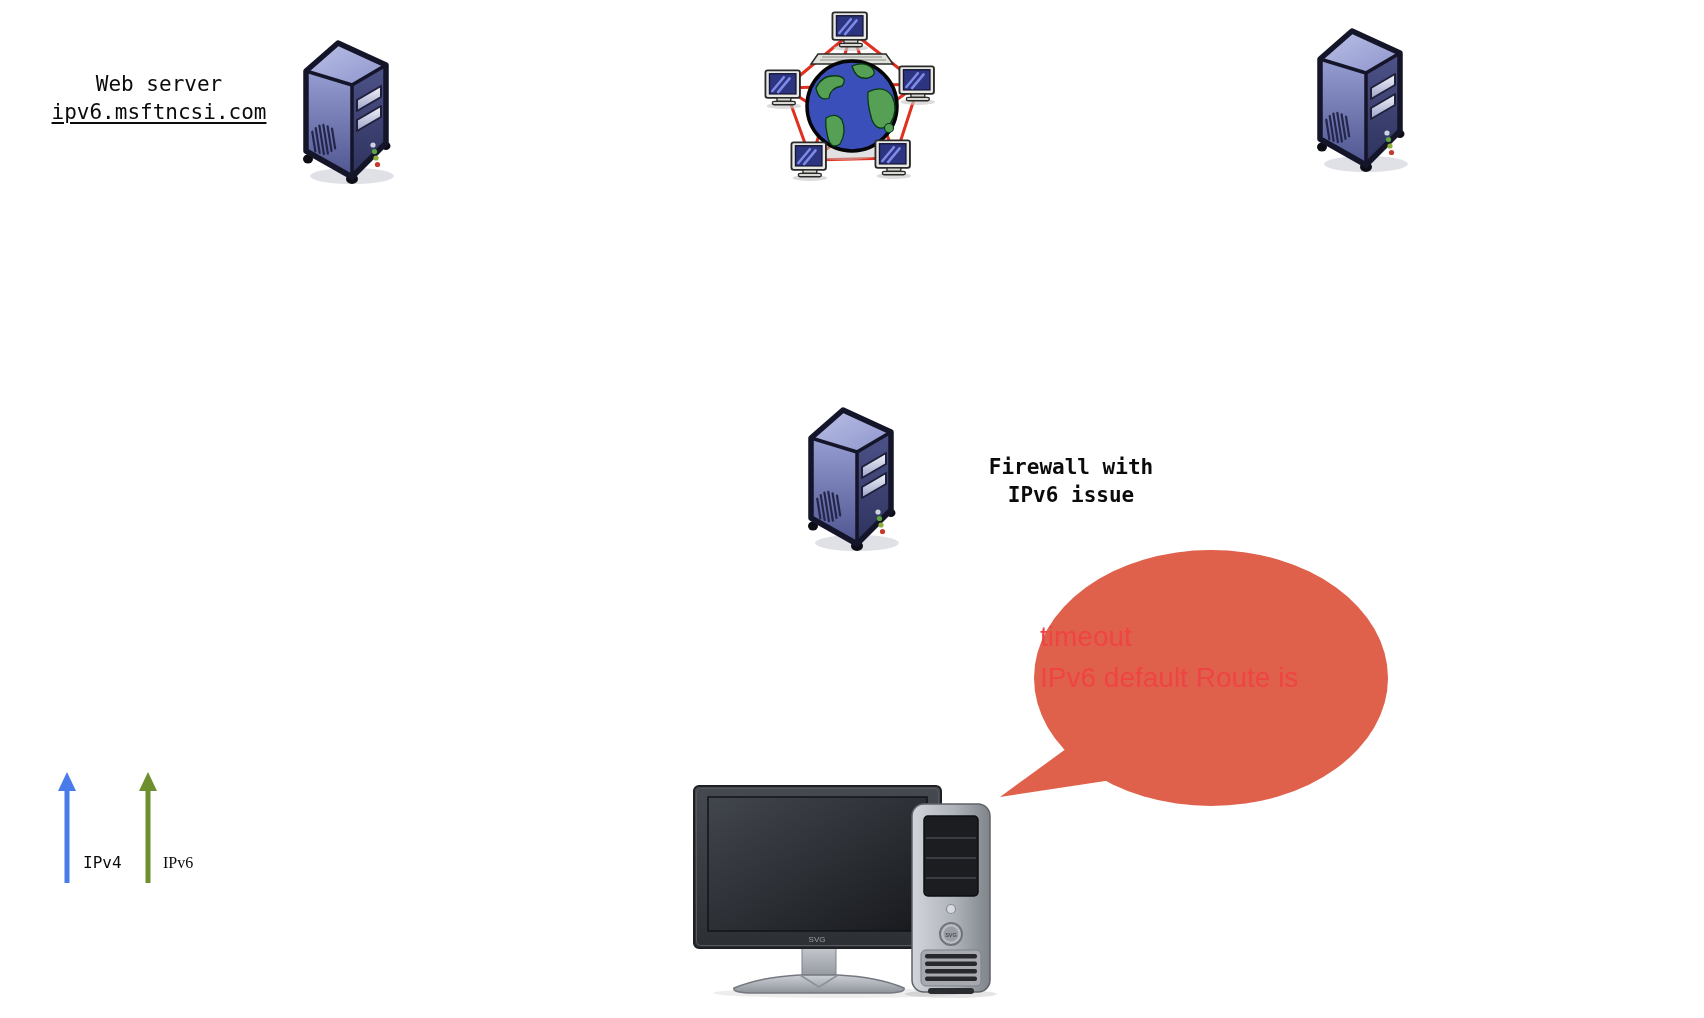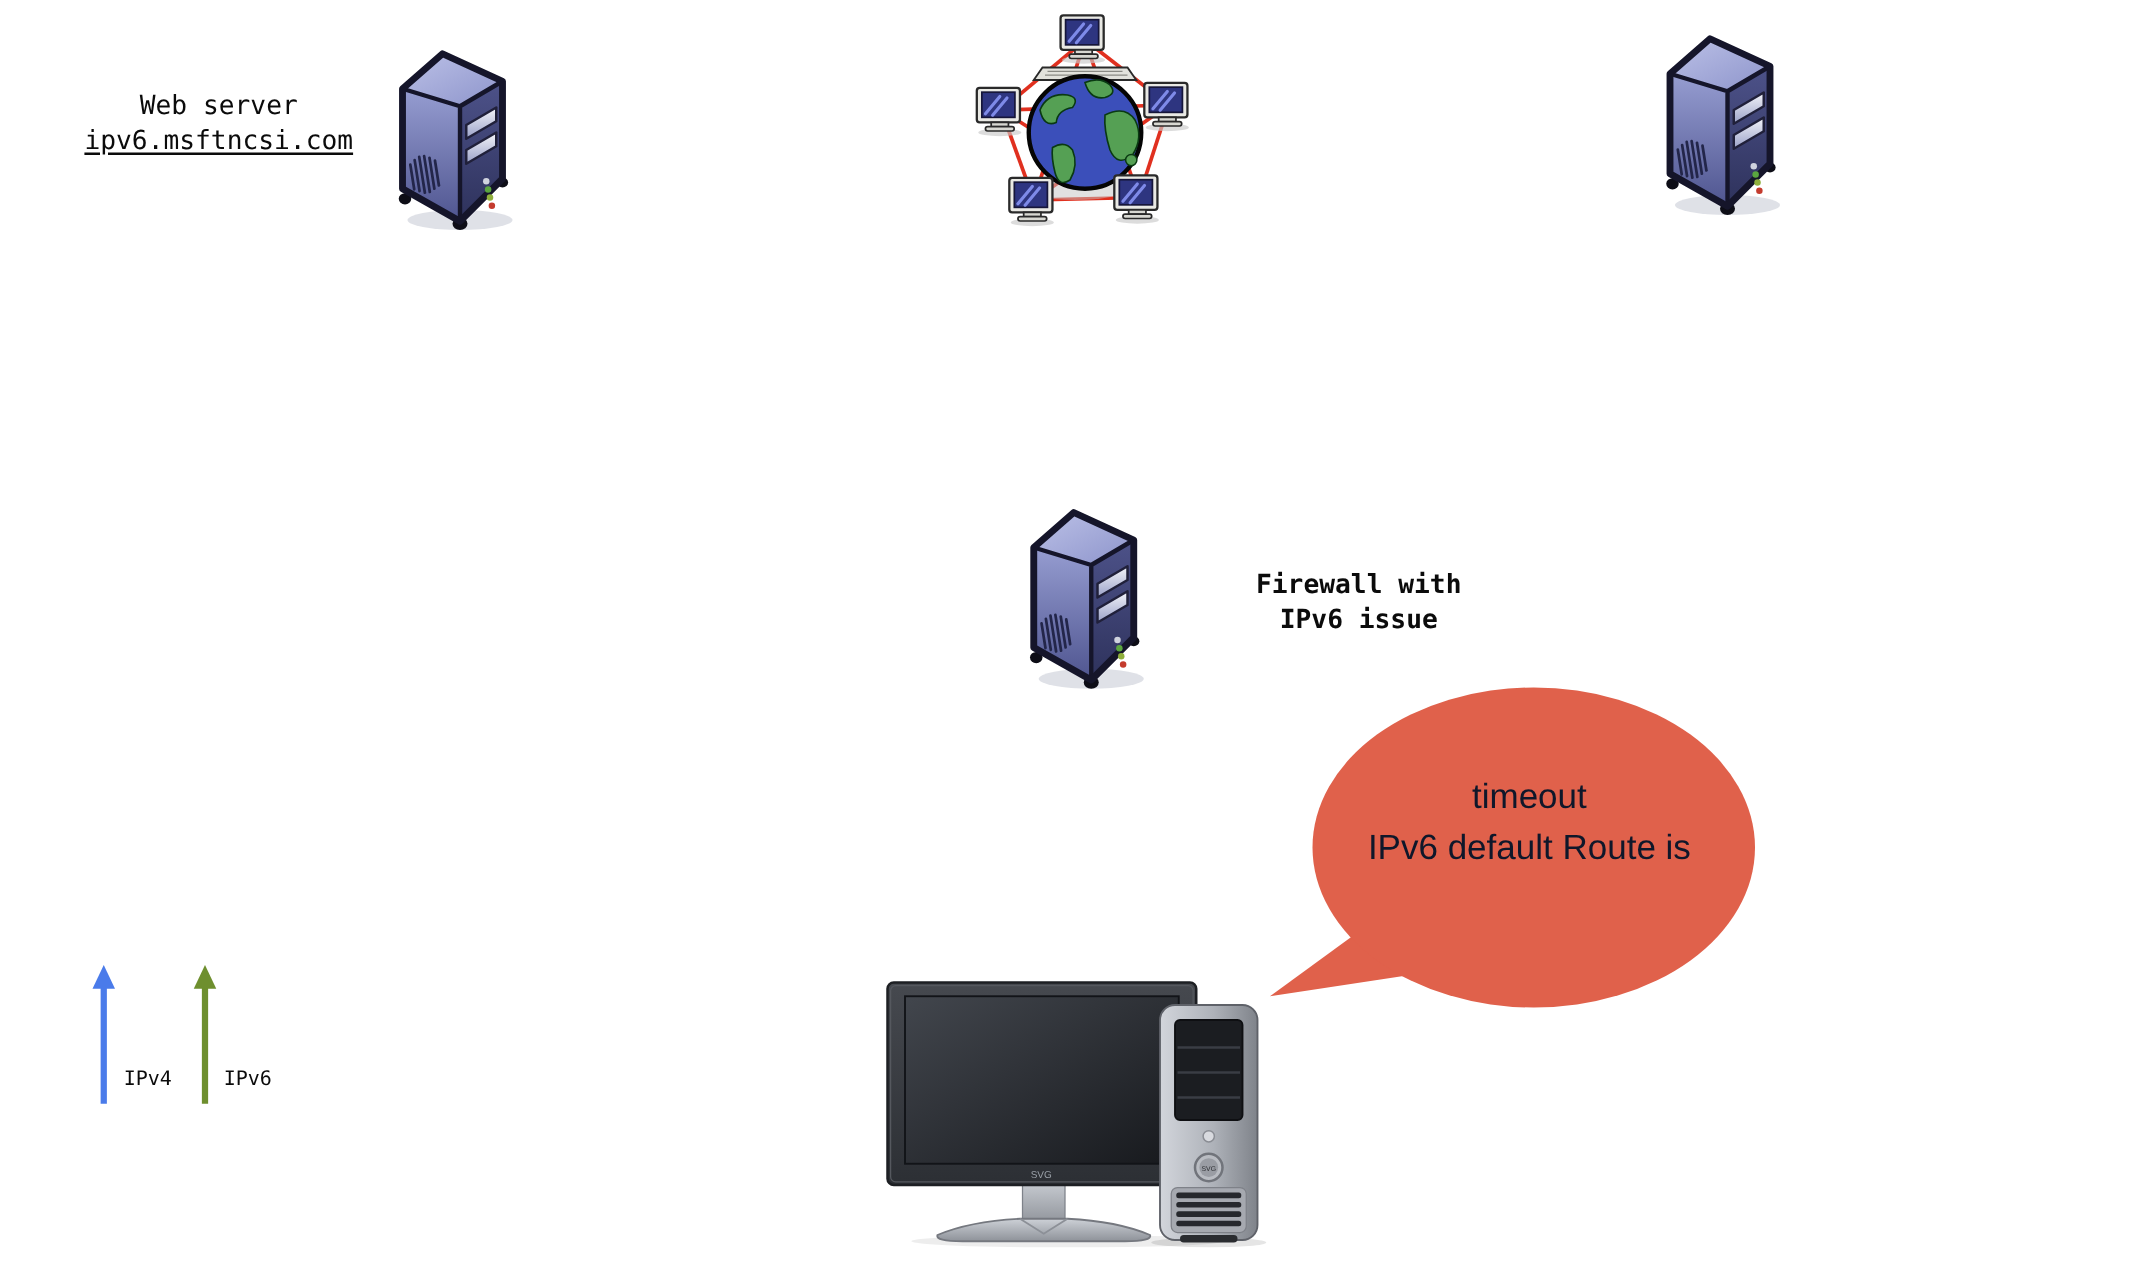--- a/index.html
+++ b/index.html
@@ -1,23 +1,23 @@
 <!DOCTYPE html>
 <html><head>
 <meta charset="utf-8">
 <style>
   * { margin:0; padding:0; box-sizing:border-box; }
   html,body { width:1704px; height:1018px; background:#ffffff; overflow:hidden;
               font-family:"DejaVu Sans Mono", monospace; }
-  .canvas { position:absolute; left:16px; top:0; width:1620px; height:1018px; background:#fff;padding-left:16px; }
+  .canvas { position:absolute; left:0; top:0; width:1620px; height:1018px; background:#fff;padding-left:16px; }
   .abs { position:absolute; }
   .node-label { color:#0b0b0b; font-size:21px; line-height:28px; text-align:center;
                 font-family:"DejaVu Sans Mono", monospace; white-space:nowrap; }
   .underline { text-decoration:underline; text-underline-offset:3px; }
-  .bubble-text { color:#0f172a; font-size:28px; line-height:41px; text-align:center;
+  .bubble-text { color:#ef4444; font-size:28px; line-height:41px; text-align:left;
                  font-family:"Liberation Sans", sans-serif; }
   .legend-label { color:#0b0b0b; font-size:16px; line-height:27px;
                   font-family:"DejaVu Sans Mono", monospace; white-space:nowrap; }
   svg { display:block; }
 </style>
 </head>
 <body>
 
 <div class="canvas">
 
@@ -189,15 +189,15 @@
     <g>
       <line x1="27" y1="118" x2="27" y2="22" stroke-width="5" stroke="#4a7bea"></line>
       <polygon points="27,7 18,26 36,26" fill="#4a7bea"></polygon>
     </g>
     <g>
       <line x1="108" y1="118" x2="108" y2="22" stroke-width="5" stroke="#6e8f2e"></line>
       <polygon points="108,7 99,26 117,26" fill="#6e8f2e"></polygon>
     </g>
   </svg>
   <div class="abs legend-label" style="left:83px; top:849px;">IPv4</div>
-  <div class="abs legend-label" style="left:163px; top:849px;">IPv6</div>
+  <div class="abs legend-label" style="left:163px; top:849px;font-family:Liberation Serif, serif;">IPv6</div>
 
 </div>
 
 </body></html>

